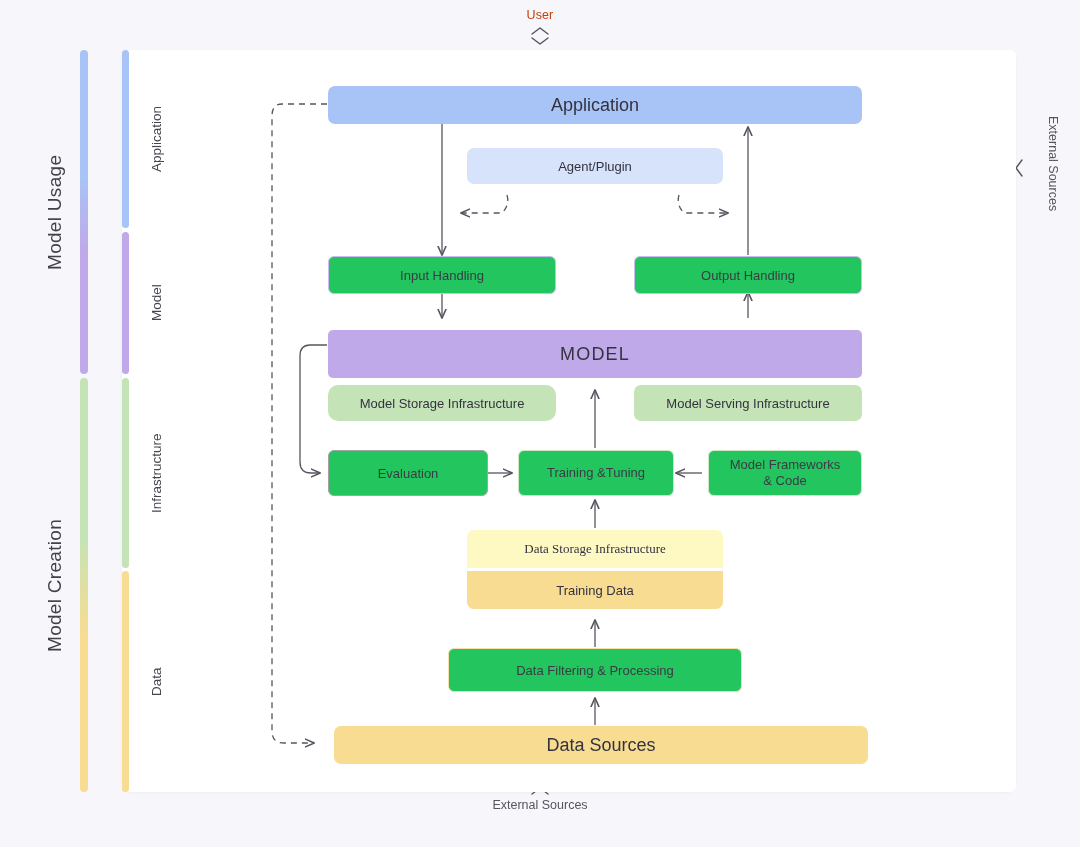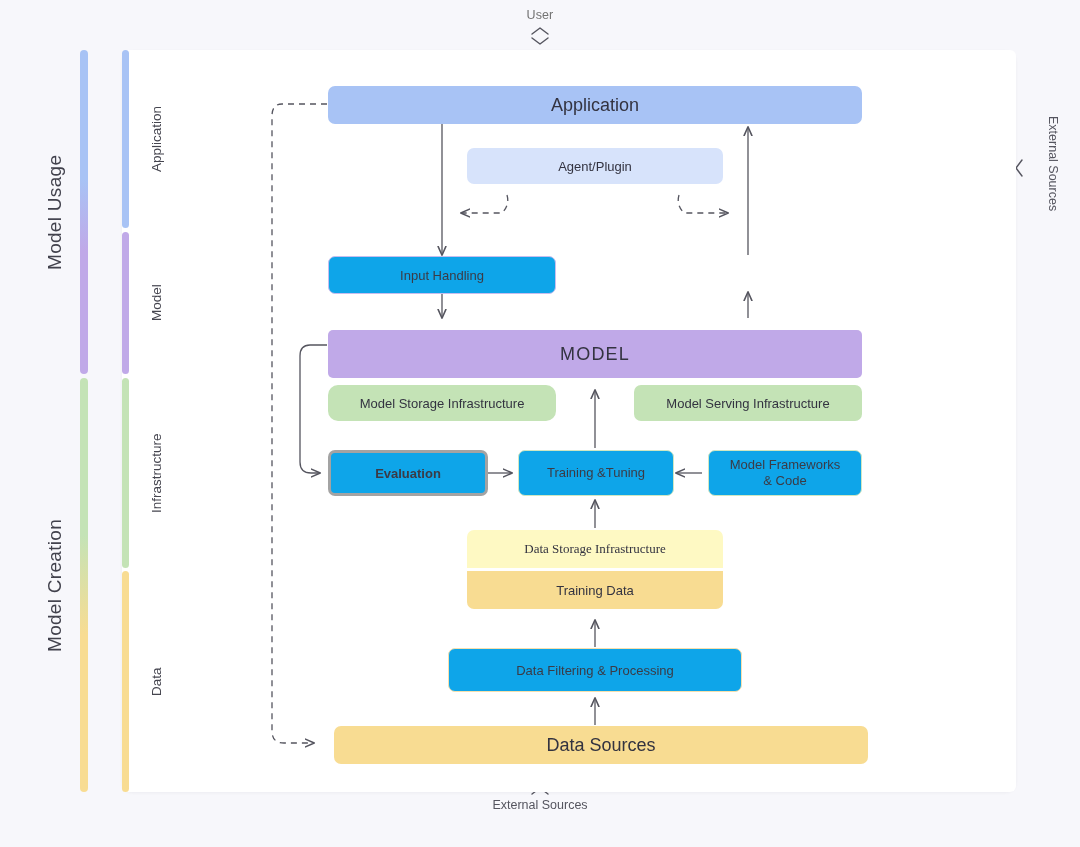--- a/index.html
+++ b/index.html
@@ -11,21 +11,21 @@
     color:#3b3b46;
     position:relative;
     overflow:hidden;
   }
 
   
   #user-connector {
     position:absolute; left:0; top:8px; width:1080px;
     text-align:center;
   }
-  #user-connector .lbl { font-size:12.5px; color:#737373; letter-spacing:.1px; }
+  #user-connector .lbl { font-size:12.5px; color:#c2410c; letter-spacing:.1px; }
   .chev-stack { margin-top:4px; line-height:0; }
   .chev { display:block; margin:0 auto; }
 
   #bottom-connector {
     position:absolute; left:0; top:786px; width:1080px; text-align:center;
   }
   #bottom-connector .lbl { font-size:12.5px; color:#55555f; margin-top:2px; }
 
   
   #right-external {
@@ -72,21 +72,21 @@
   }
 
   
   .node {
     position:absolute;
     display:flex; align-items:center; justify-content:center;
     text-align:center;
     border-radius:7px;
   }
   .node.solid  { color:#333340; }
-  .node.outline{ background:#0ea5e9; }
+  .node.outline{ background:#22c55e;border-radius:6px; }
 
   .big-label   { font-size:18px; }
   .med-label   { font-size:13px; }
   svg.ov { position:absolute; left:0; top:0; overflow:visible; }
 </style>
 </head>
 <body>
 
 <div id="user-connector">
   <div class="lbl">User</div>
@@ -177,28 +177,29 @@
 
     <line x1="473" y1="675" x2="473" y2="648" stroke="#55555f" stroke-width="1.3" marker-end="url(#ah)"></line>
   </svg>
 
   <div class="node solid big-label" style="left:206px; top:36px; width:534px; height:38px; background:#a8c3f5;">Application</div>
 
   <div class="node solid med-label" style="left:345px; top:98px; width:256px; height:36px; background:#d7e3fb;">Agent/Plugin</div>
 
   <div class="node outline med-label" style="left:206px; top:206px; width:228px; height:38px; border:1px solid #c7bdee;">Input Handling</div>
 
+  <div class="node outline med-label" style="left:512px; top:206px; width:228px; height:38px; border:1px solid #c7bdee;">Output Handling</div>
 
   <div class="node solid big-label" style="left:206px; top:280px; width:534px; height:48px; background:#c0a9e8; letter-spacing:1.2px; border-radius:5px;">MODEL</div>
 
   <div class="node solid med-label" style="left:206px; top:335px; width:228px; height:36px; background:#c4e3b6;border-radius:10px;">Model Storage Infrastructure</div>
 
   <div class="node solid med-label" style="left:512px; top:335px; width:228px; height:36px; background:#c4e3b6;">Model Serving Infrastructure</div>
 
-  <div class="node outline med-label" style="left:206px; top:400px; width:160px; height:46px; border:3px solid #a3a3a3;font-weight:bold;">Evaluation</div>
+  <div class="node outline med-label" style="left:206px; top:400px; width:160px; height:46px; border:1px solid #a3a3a3;">Evaluation</div>
 
   <div class="node outline med-label" style="left:396px; top:400px; width:156px; height:46px; border:1px solid #cfe7c2; flex-direction:row; line-height:1.25;">
     <span>Training &amp;</span>
     <span>Tuning</span>
   </div>
 
   <div class="node outline med-label" style="left:586px; top:400px; width:154px; height:46px; border:1px solid #cfe7c2; flex-direction:column; line-height:1.25;">
     <span>Model Frameworks</span>
     <span>&amp; Code</span>
   </div>

